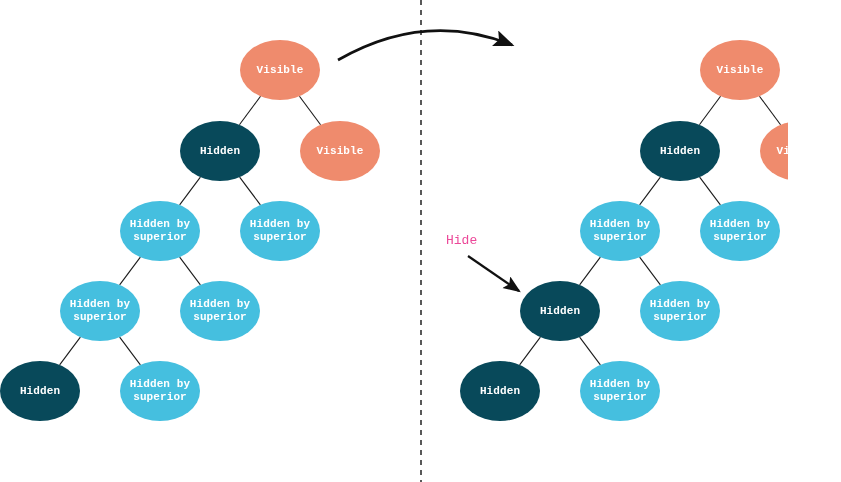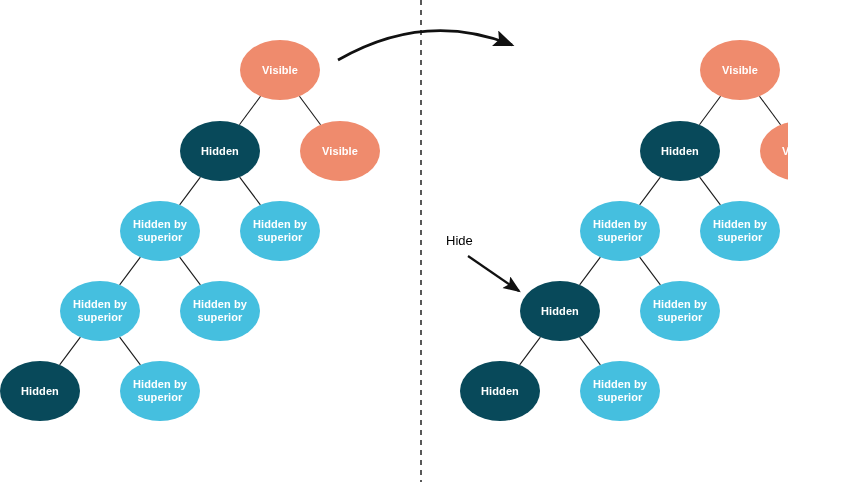--- a/index.html
+++ b/index.html
@@ -10,20 +10,21 @@
   }
   body {
     font-family: "Liberation Sans", sans-serif;
   }
   #canvas {
     position: relative;
     width: 788px;
     height: 482px;
     background: #ffffff;
     overflow: hidden;
+    font-family: Liberation Mono, monospace;
   }
   #edge-layer {
     position: absolute;
     left: 0;
     top: 0;
     width: 841px;
     height: 482px;
     pointer-events: none;
   }
   .node {
@@ -42,21 +43,21 @@
     padding: 0 4px;
     user-select: none;
   }
   .node-label {
     display: block;
     white-space: pre-line;
   }
   .annotation-text {
     position: absolute;
     font-size: 13px;
-    color: #000000;
+    color: #ec4899;
     font-weight: normal;
     white-space: nowrap;
   }
 </style>
 </head>
 <body>
 
 <div id="canvas">
 
   <svg id="edge-layer" viewBox="0 0 841 482" xmlns="http://www.w3.org/2000/svg">

